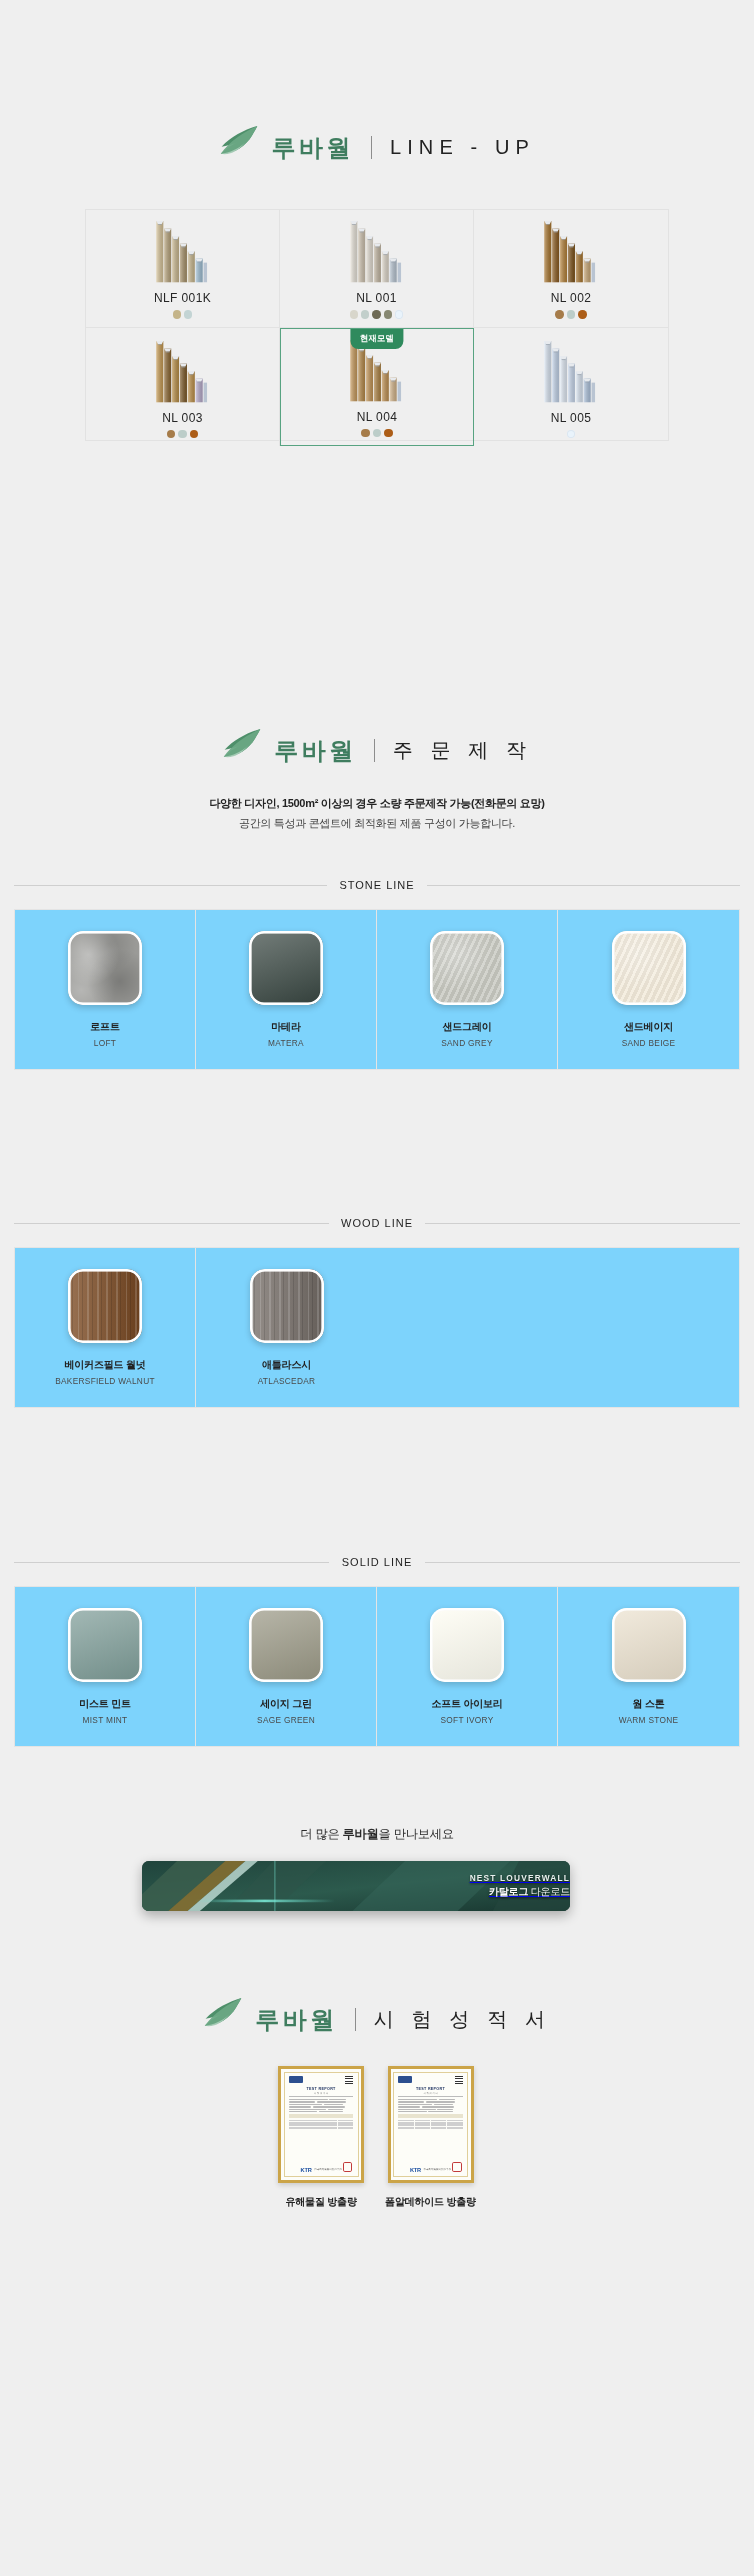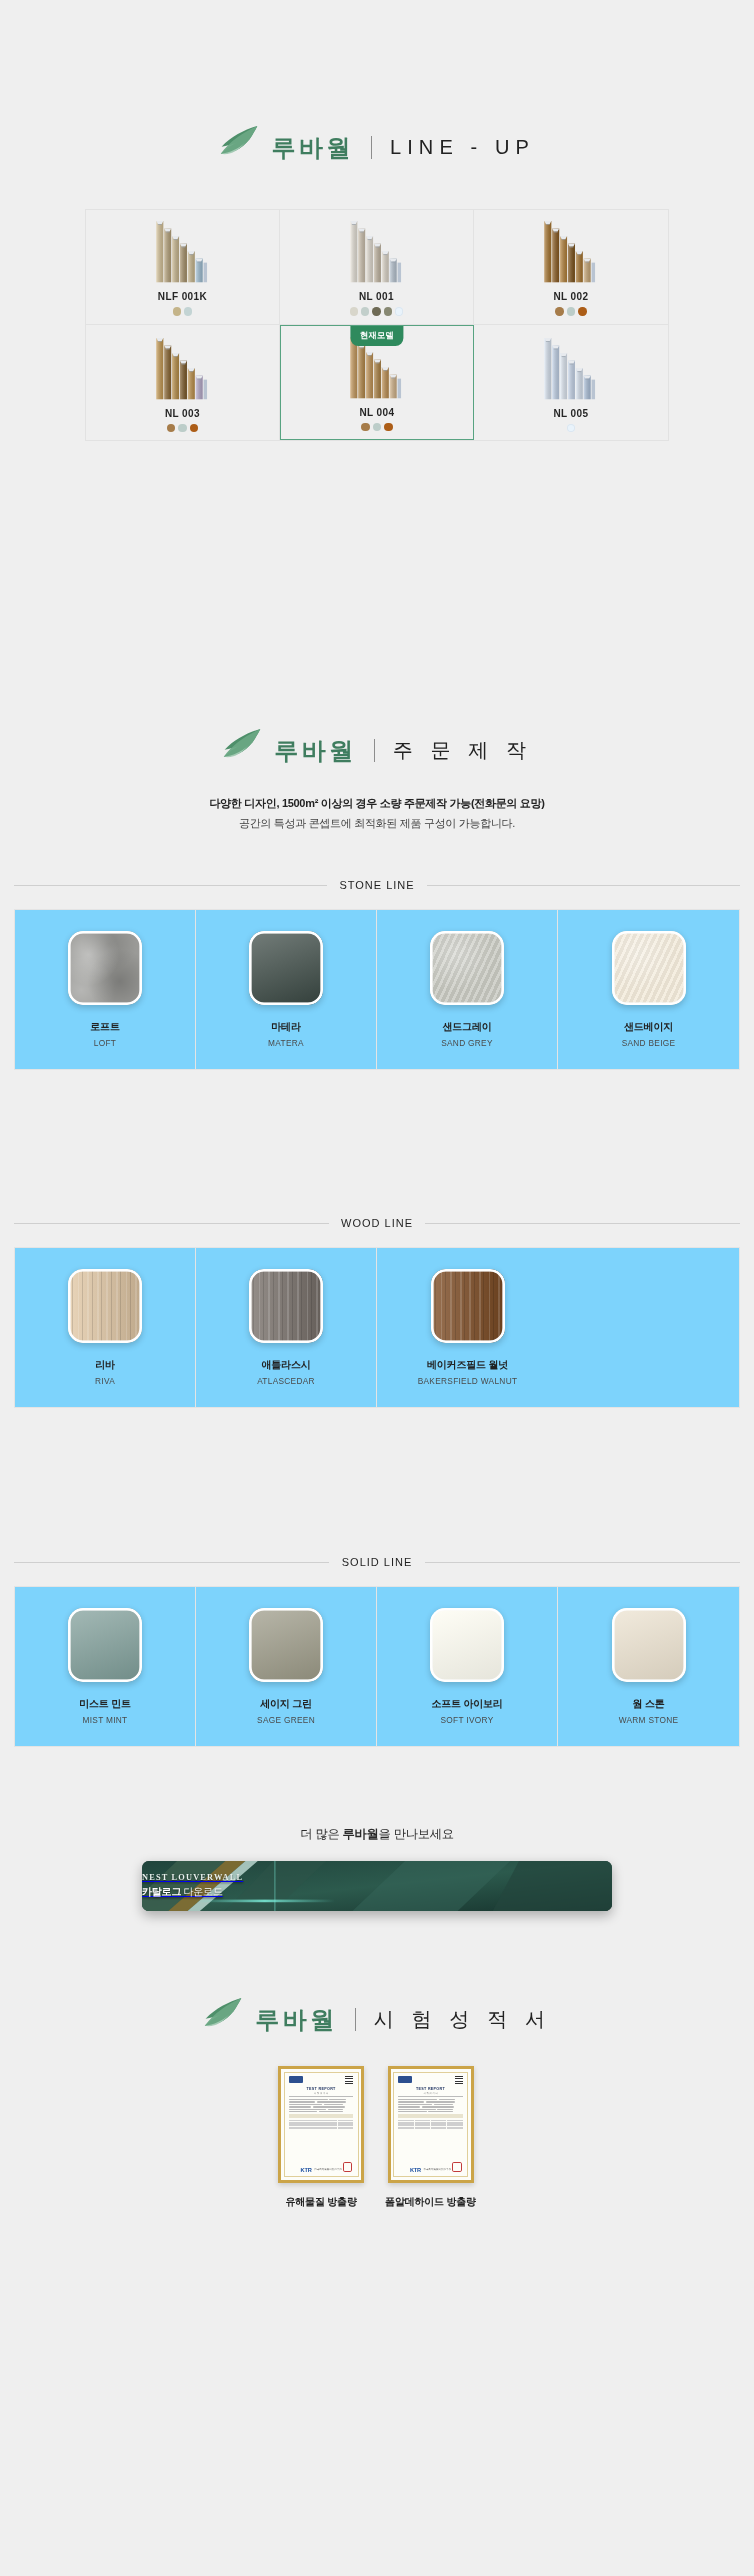--- a/index.html
+++ b/index.html
@@ -46,21 +46,21 @@
   .lineup-cell:nth-child(3n) { border-right: none; }
   .lineup-cell:nth-child(n+4) { border-bottom: none; }
   .lineup-cell.current { border: 1.4px solid #57a381; z-index: 3; }
   .badge-current {
     position: absolute; top: 0; left: 50%; transform: translateX(-50%);
     background: #2f8a5d; color: #fff; font-size: 8.3px; font-weight: 700;
     padding: 4.4px 9.6px 5.3px; border-radius: 0 0 8px 8px; letter-spacing: 0.2px;
     white-space: nowrap;
   }
   .panel-wrap { height: 74px; display: flex; align-items: flex-end; margin-bottom: 7px; }
-  .p-name { font-size: 10px; font-weight: 700; letter-spacing: 0.4px; color: #262626; }
+  .p-name { font-size: 12px; font-weight: 400; letter-spacing: 0.4px; color: #262626; }
   .dots { display: flex; gap: 3.1px; margin-top: 5.3px; }
   .dot { width: 8.3px; height: 8.3px; border-radius: 50%; }
 
   
   #order-head { position: absolute; top: 733px; left: 0; width: 754px; }
   .order-copy {
     position: absolute; top: 796px; left: 0; width: 754px; text-align: center;
   }
   .order-copy .l1 { font-size: 11px; font-weight: 700; color: #232323; letter-spacing: -0.3px; }
   .order-copy .l2 { font-size: 11px; font-weight: 400; color: #3f3f3f; margin-top: 5.3px; letter-spacing: -0.3px; }
@@ -99,26 +99,25 @@
   .sw-kr { font-size: 10px; font-weight: 700; color: #222; margin-top: 15px; letter-spacing: -0.2px; }
   .sw-en { font-size: 8.3px; font-weight: 400; color: #4a4a4a; margin-top: 4.4px; letter-spacing: 0.3px; }
 
   
   .cta-lead {
     position: absolute; top: 1826px; left: 0; width: 754px; text-align: center;
     font-size: 12.3px; color: #2a2a2a; letter-spacing: -0.3px;
   }
   .cta-lead b { font-weight: 700; }
   .cta-banner {
-    position: absolute; top: 1861px; left: 142px; width: 470px; height: 50px;
+    position: absolute; top: 1861px; left: 142px; width: 428px; height: 50px;
     border-radius: 7px; overflow: hidden;
     box-shadow: 0 4.4px 11.4px rgba(0,0,0,.28);
-    display: flex; flex-direction: column; align-items: flex-start; justify-content: center;
+    display: flex; flex-direction: column; align-items: flex-end; justify-content: center;
     background: #1d3b34;
-    font-family: Liberation Serif, serif;
   }
   .cta-banner .bg { position: absolute; inset: 0; }
   .cta-banner .t1 {
     position: relative; font-size: 8.3px; font-weight: 700; color: #e8f1ee;
     letter-spacing: 1.2px; text-shadow: 0 0.9px 1.8px rgba(0,0,0,.6);
   }
   .cta-banner .t2 {
     position: relative; font-size: 10px; color: #ffffff; margin-top: 2.6px;
     letter-spacing: -0.2px; text-shadow: 0 0.9px 2.6px rgba(0,0,0,.65);
   }
@@ -483,33 +482,28 @@
           <div class="sw-en">SAND BEIGE</div>
         </div>
       </div>
       <div class="line-title" style="top: 1217px;">
         <span class="rule"></span>
         <span class="txt">WOOD LINE</span>
         <span class="rule"></span>
       </div>
       <div class="swatch-row" style="top: 1247px;">
         <div class="sw-cell">
-          <div class="sw-tile" style="background: repeating-linear-gradient(90deg, rgba(255, 255, 255, 0.16) 0px, rgba(255, 255, 255, 0.16) 1.8px, rgba(0, 0, 0, 0) 1.8px, rgba(0, 0, 0, 0) 4.4px, rgba(0, 0, 0, 0.13) 4.4px, rgba(0, 0, 0, 0.13) 5.3px, rgba(0, 0, 0, 0) 5.3px, rgba(0, 0, 0, 0) 9.6px), linear-gradient(90deg, rgba(255, 255, 255, 0.22), rgba(0, 0, 0, 0.16)) rgb(227, 201, 166);"></div>
-          <div class="sw-kr">리바</div>
-          <div class="sw-en">RIVA</div>
+          <div class="sw-tile" style="background: repeating-linear-gradient(90deg, rgba(255, 255, 255, 0.16) 0px, rgba(255, 255, 255, 0.16) 1.8px, rgba(0, 0, 0, 0) 1.8px, rgba(0, 0, 0, 0) 4.4px, rgba(0, 0, 0, 0.13) 4.4px, rgba(0, 0, 0, 0.13) 5.3px, rgba(0, 0, 0, 0) 5.3px, rgba(0, 0, 0, 0) 9.6px), linear-gradient(90deg, rgba(255, 255, 255, 0.22), rgba(0, 0, 0, 0.16)) rgb(124, 74, 34);"></div>
+          <div class="sw-kr">베이커즈필드 월넛</div>
+          <div class="sw-en">BAKERSFIELD WALNUT</div>
         </div>
         <div class="sw-cell">
           <div class="sw-tile" style="background: repeating-linear-gradient(90deg, rgba(255, 255, 255, 0.16) 0px, rgba(255, 255, 255, 0.16) 1.8px, rgba(0, 0, 0, 0) 1.8px, rgba(0, 0, 0, 0) 4.4px, rgba(0, 0, 0, 0.13) 4.4px, rgba(0, 0, 0, 0.13) 5.3px, rgba(0, 0, 0, 0) 5.3px, rgba(0, 0, 0, 0) 9.6px), linear-gradient(90deg, rgba(255, 255, 255, 0.22), rgba(0, 0, 0, 0.16)) rgb(120, 112, 106);"></div>
           <div class="sw-kr">애틀라스시</div>
           <div class="sw-en">ATLASCEDAR</div>
-        </div>
-        <div class="sw-cell">
-          <div class="sw-tile" style="background: repeating-linear-gradient(90deg, rgba(255, 255, 255, 0.16) 0px, rgba(255, 255, 255, 0.16) 1.8px, rgba(0, 0, 0, 0) 1.8px, rgba(0, 0, 0, 0) 4.4px, rgba(0, 0, 0, 0.13) 4.4px, rgba(0, 0, 0, 0.13) 5.3px, rgba(0, 0, 0, 0) 5.3px, rgba(0, 0, 0, 0) 9.6px), linear-gradient(90deg, rgba(255, 255, 255, 0.22), rgba(0, 0, 0, 0.16)) rgb(124, 74, 34);"></div>
-          <div class="sw-kr">베이커즈필드 월넛</div>
-          <div class="sw-en">BAKERSFIELD WALNUT</div>
         </div>
       </div>
       <div class="line-title" style="top: 1556px;">
         <span class="rule"></span>
         <span class="txt">SOLID LINE</span>
         <span class="rule"></span>
       </div>
       <div class="swatch-row" style="top: 1586px;">
         <div class="sw-cell">
           <div class="sw-tile" style="background: linear-gradient(160deg, rgba(255, 255, 255, 0.3), rgba(0, 0, 0, 0.1)) rgb(125, 156, 151);"></div>

